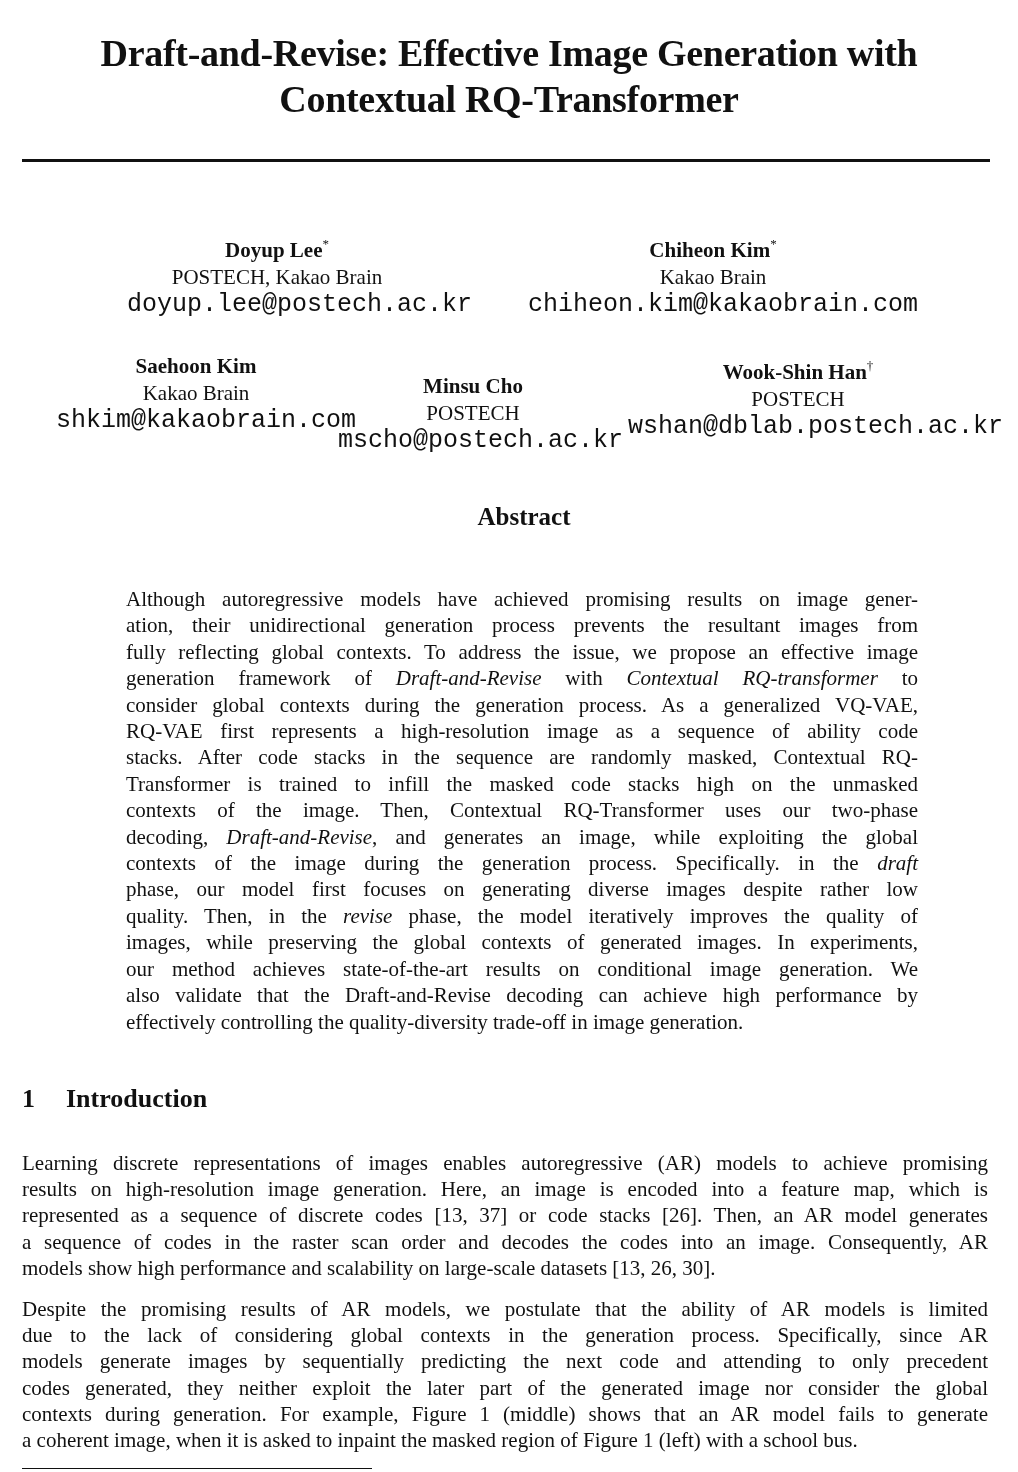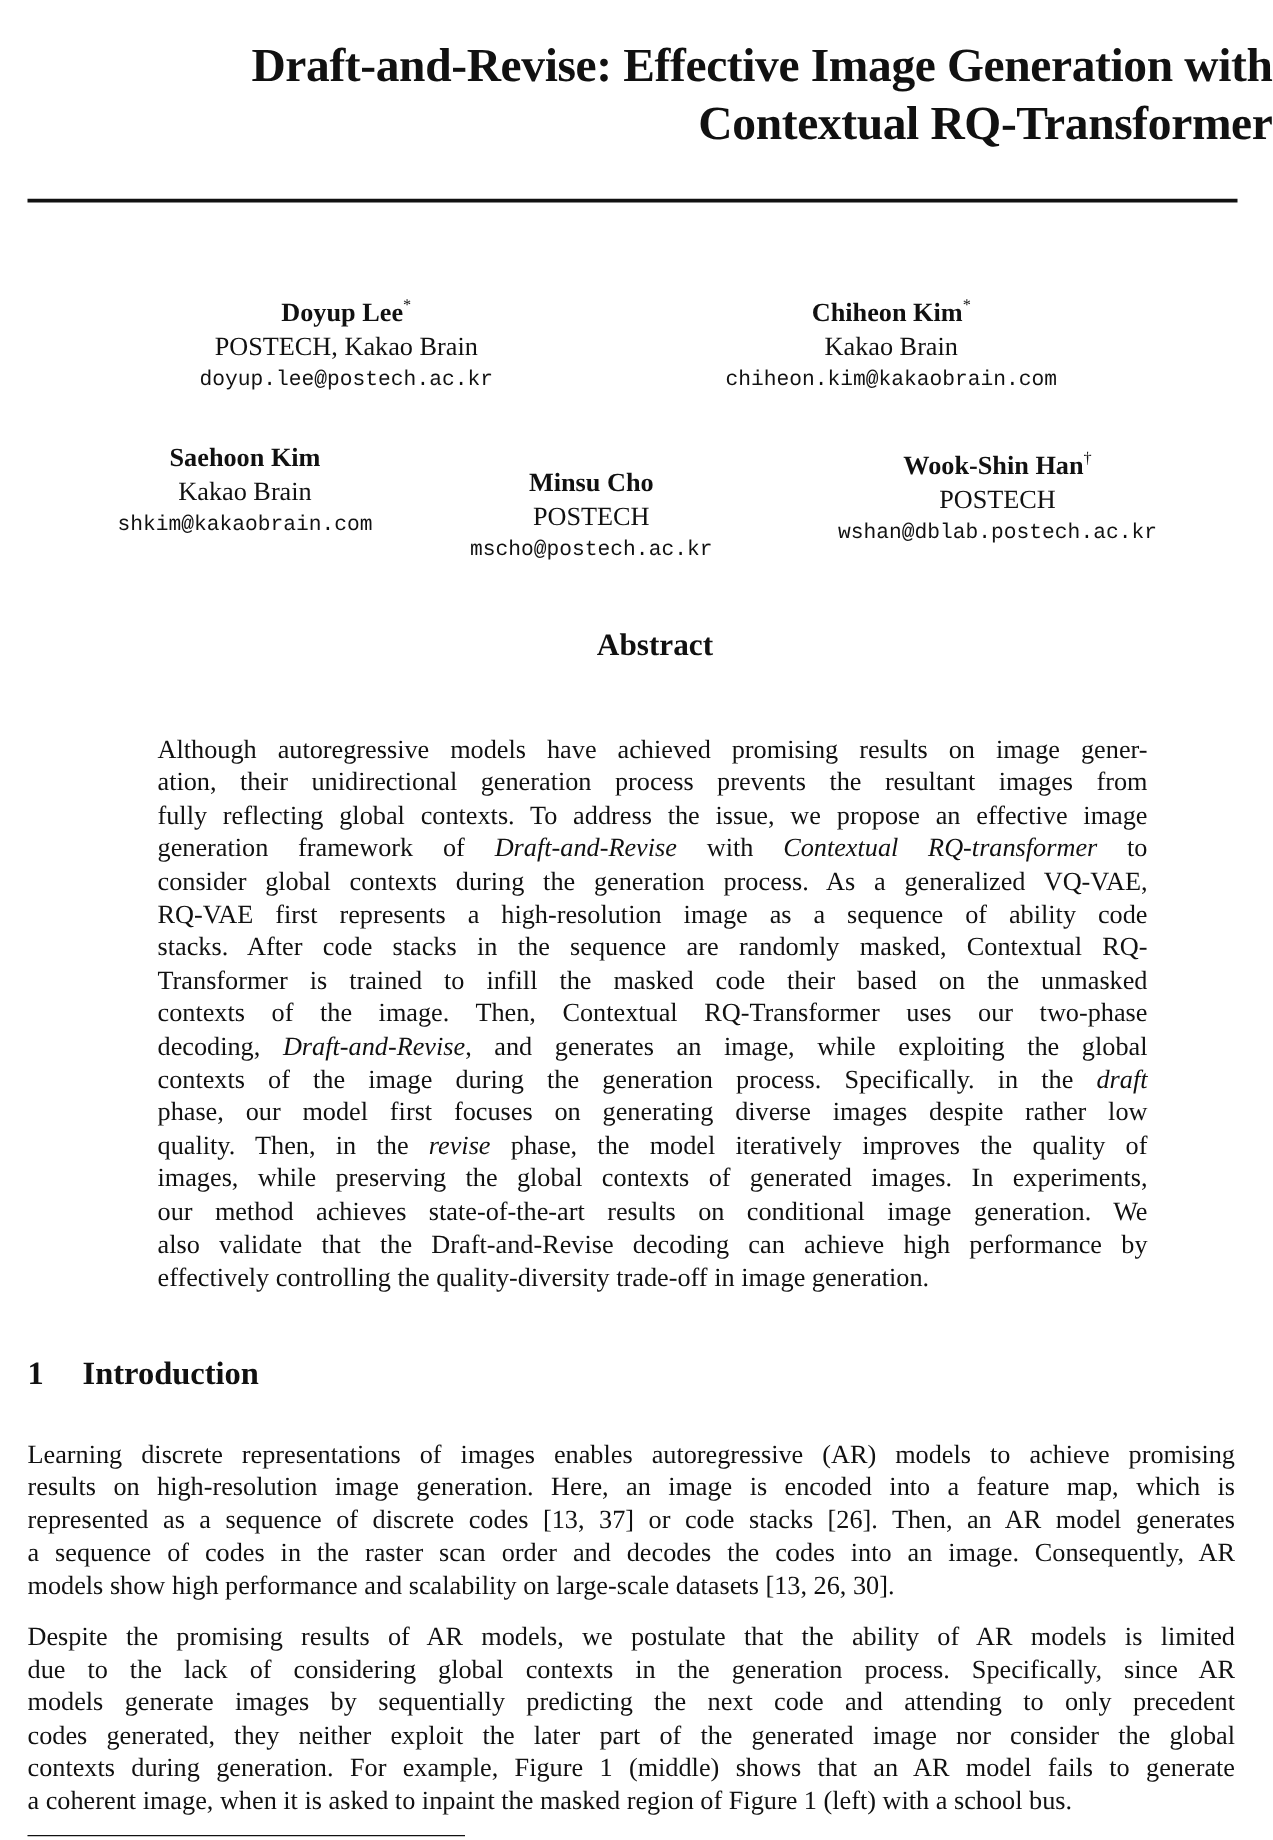--- a/index.html
+++ b/index.html
@@ -2,33 +2,33 @@
 <html><head>
 <meta charset="utf-8">
 <style>
   html, body { margin: 0; padding: 0; background: #ffffff; }
   body {
     width: 1018px; height: 1472px; position: relative; overflow: hidden;
     font-family: "Liberation Serif", "DejaVu Serif", serif; color: #111;
   }
   .title {
     position: absolute; left: 0; width: 1018px; top: 30px;
-    text-align: right; font-weight: bold; font-size: 38px; line-height: 46px;
+    text-align: center; font-weight: bold; font-size: 38px; line-height: 46px;
     letter-spacing: -0.3px; margin: 0;
   }
   .rule {
     position: absolute; left: 22px; width: 968px; top: 159px; height: 3px;
     background: #111; border: none;
   }
   .author {
     position: absolute; text-align: center; font-size: 21px; line-height: 27px;
   }
   .author .name { font-weight: bold; }
   .author .name sup { font-weight: normal; font-size: 13px; position: relative; top: -1px; }
-  .author .email { font-family: "Liberation Mono", "DejaVu Sans Mono", monospace; font-size: 17px; }
+  .author .email { font-family: "Liberation Mono", "DejaVu Sans Mono", monospace; font-size: 25px; }
   .abstract-head {
     position: absolute; left: 15px; width: 1018px; top: 503px; text-align: center;
     font-weight: bold; font-size: 25px; margin: 0;
   }
   .abstract {
     position: absolute; left: 110px; width: 792px; top: 570px;
     font-size: 21px; line-height: 26.4px; margin: 16px;
   }
   .line { display: block; text-align: justify; text-align-last: justify; white-space: nowrap; }
   .line.last { text-align-last: left; }
@@ -81,21 +81,21 @@
 
 <h2 class="abstract-head">Abstract</h2>
 <div class="abstract" id="abstract-body">
     <span class="line">Although autoregressive models have achieved promising results on image gener-</span>
     <span class="line">ation, their unidirectional generation process prevents the resultant images from</span>
     <span class="line">fully reflecting global contexts. To address the issue, we propose an effective image</span>
     <span class="line">generation framework of <i>Draft-and-Revise</i> with <i>Contextual RQ-transformer</i> to</span>
     <span class="line">consider global contexts during the generation process. As a generalized VQ-VAE,</span>
     <span class="line">RQ-VAE first represents a high-resolution image as a sequence of ability code</span>
     <span class="line">stacks. After code stacks in the sequence are randomly masked, Contextual RQ-</span>
-    <span class="line">Transformer is trained to infill the masked code their based on the unmasked</span>
+    <span class="line">Transformer is trained to infill the masked code stacks high on the unmasked</span>
     <span class="line">contexts of the image.  Then, Contextual RQ-Transformer uses our two-phase</span>
     <span class="line">decoding, <i>Draft-and-Revise</i>, and generates an image, while exploiting the global</span>
     <span class="line">contexts of the image during the generation process.  Specifically.  in the <i>draft</i></span>
     <span class="line">phase, our model first focuses on generating diverse images despite rather low</span>
     <span class="line">quality.  Then, in the <i>revise</i> phase, the model iteratively improves the quality of</span>
     <span class="line">images, while preserving the global contexts of generated images. In experiments,</span>
     <span class="line">our method achieves state-of-the-art results on conditional image generation. We</span>
     <span class="line">also validate that the Draft-and-Revise decoding can achieve high performance by</span>
     <span class="line last">effectively controlling the quality-diversity trade-off in image generation.</span>
   </div>

